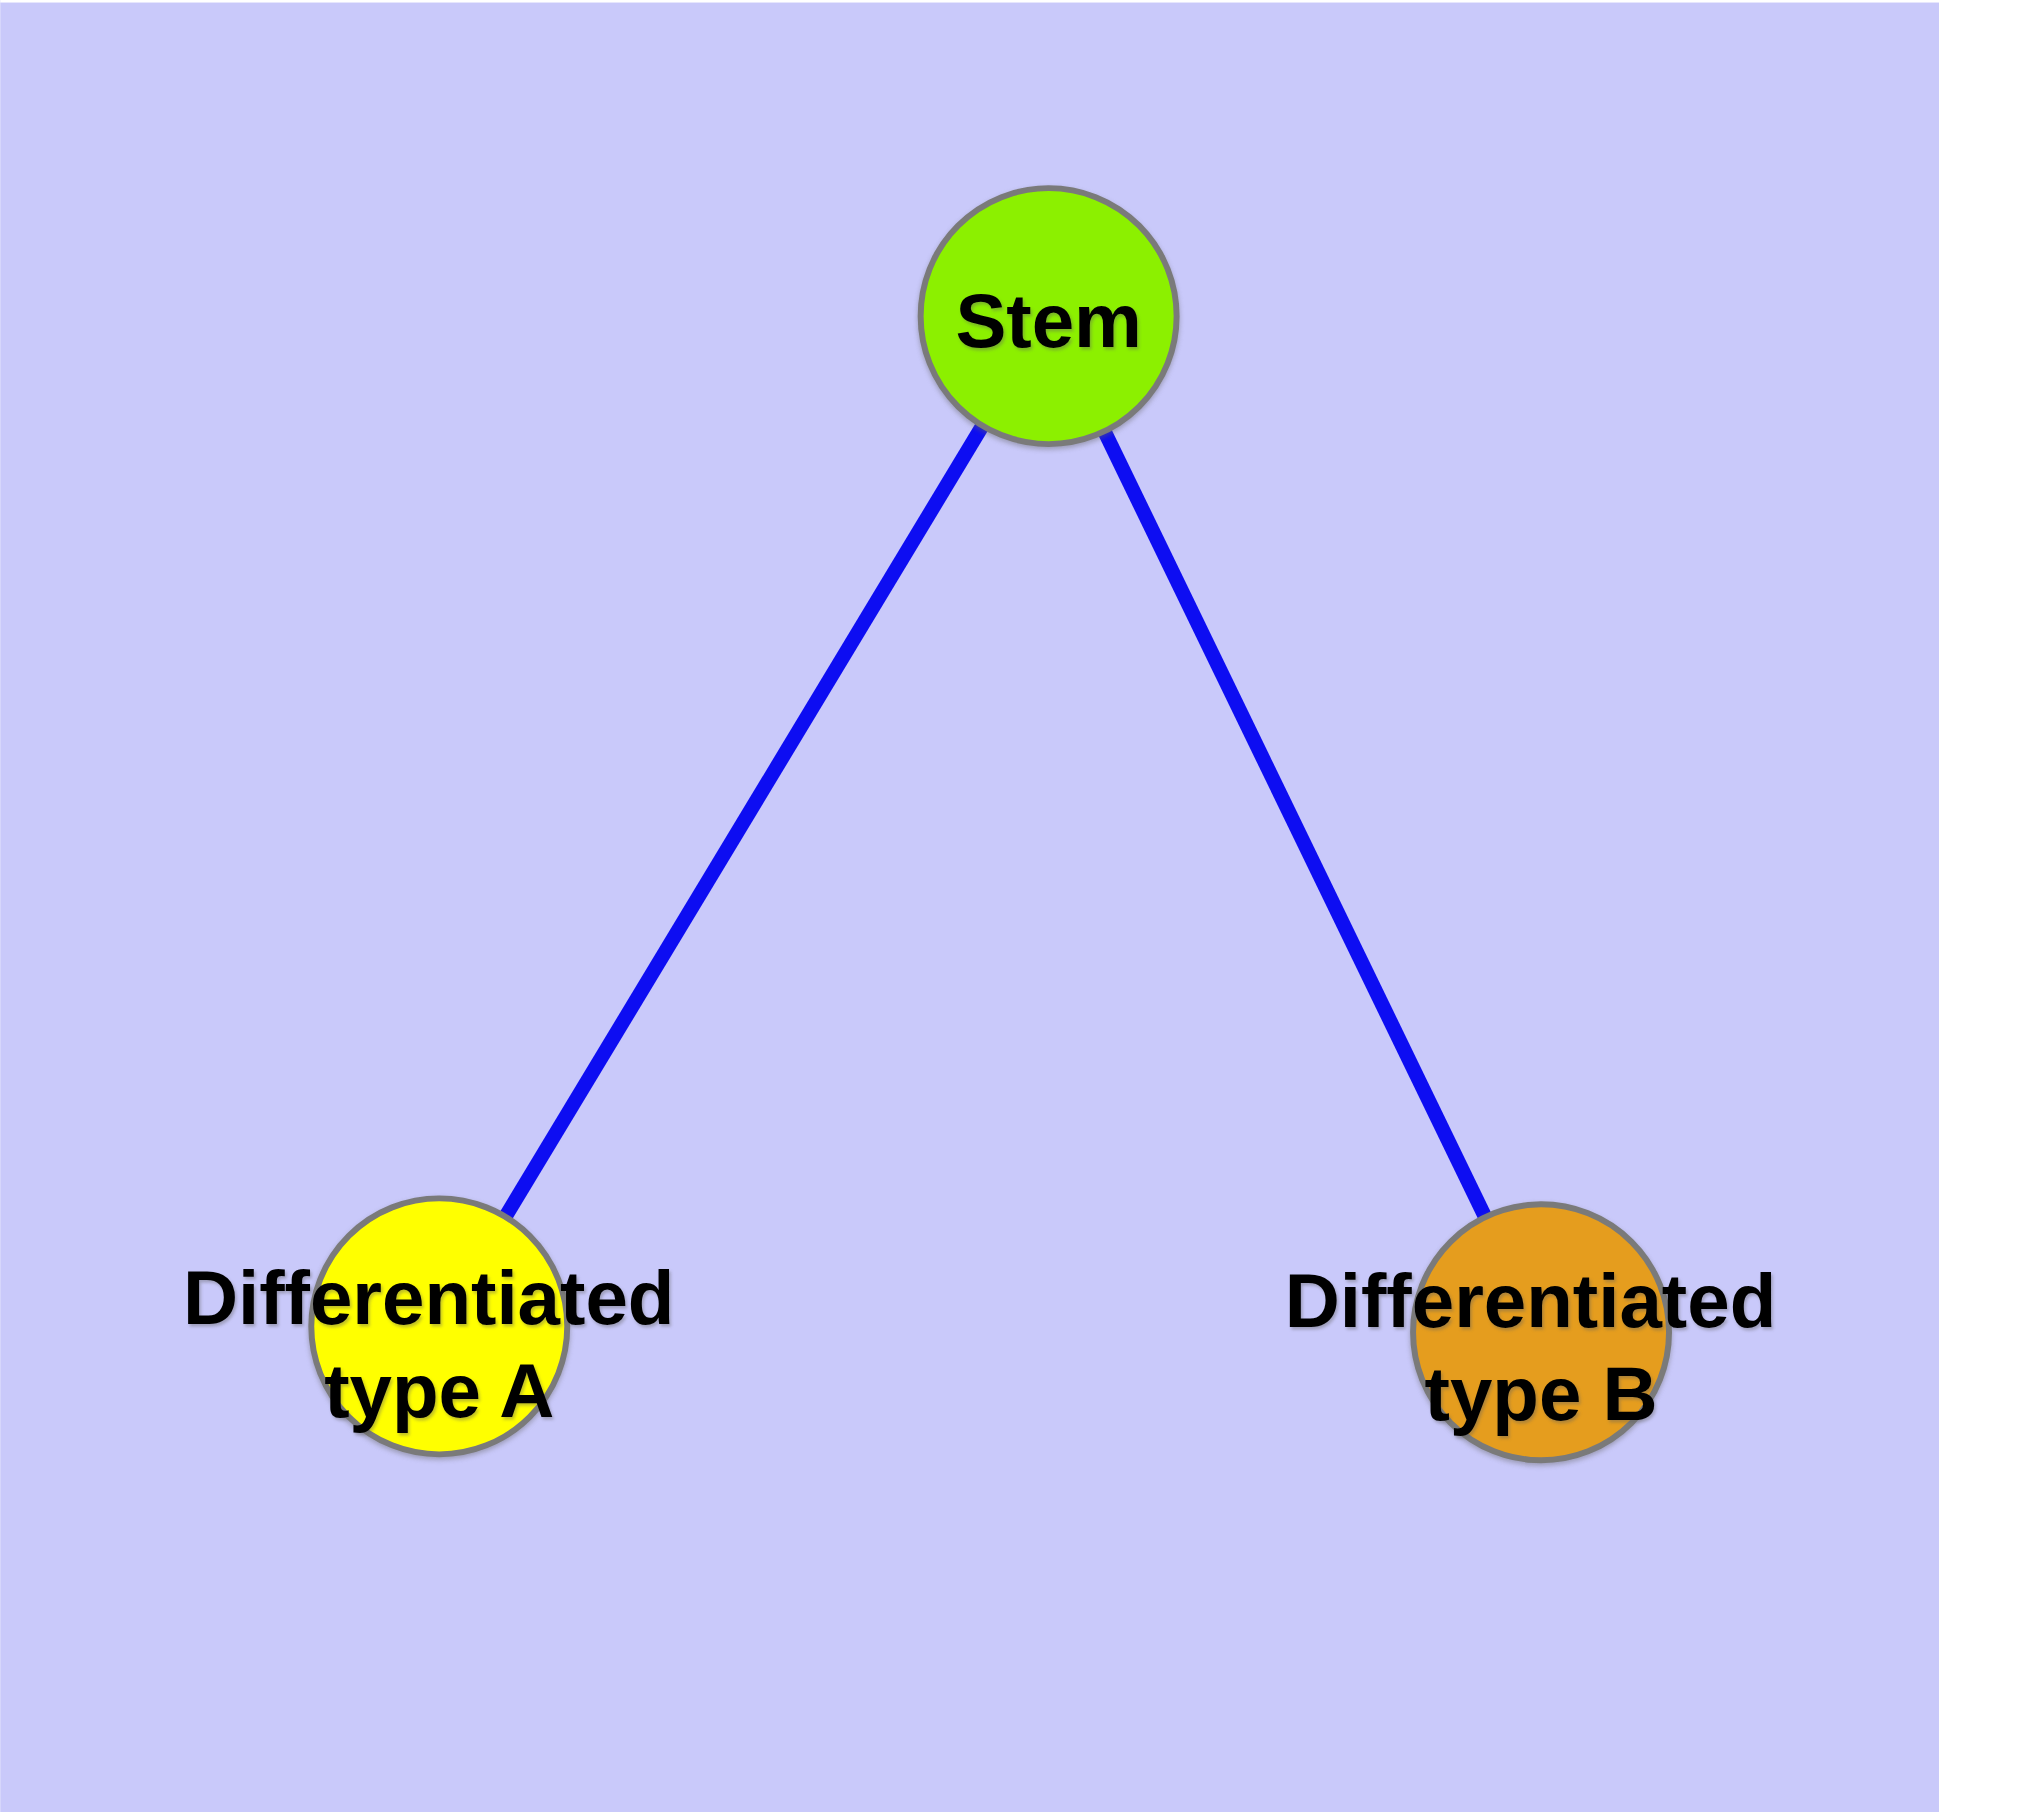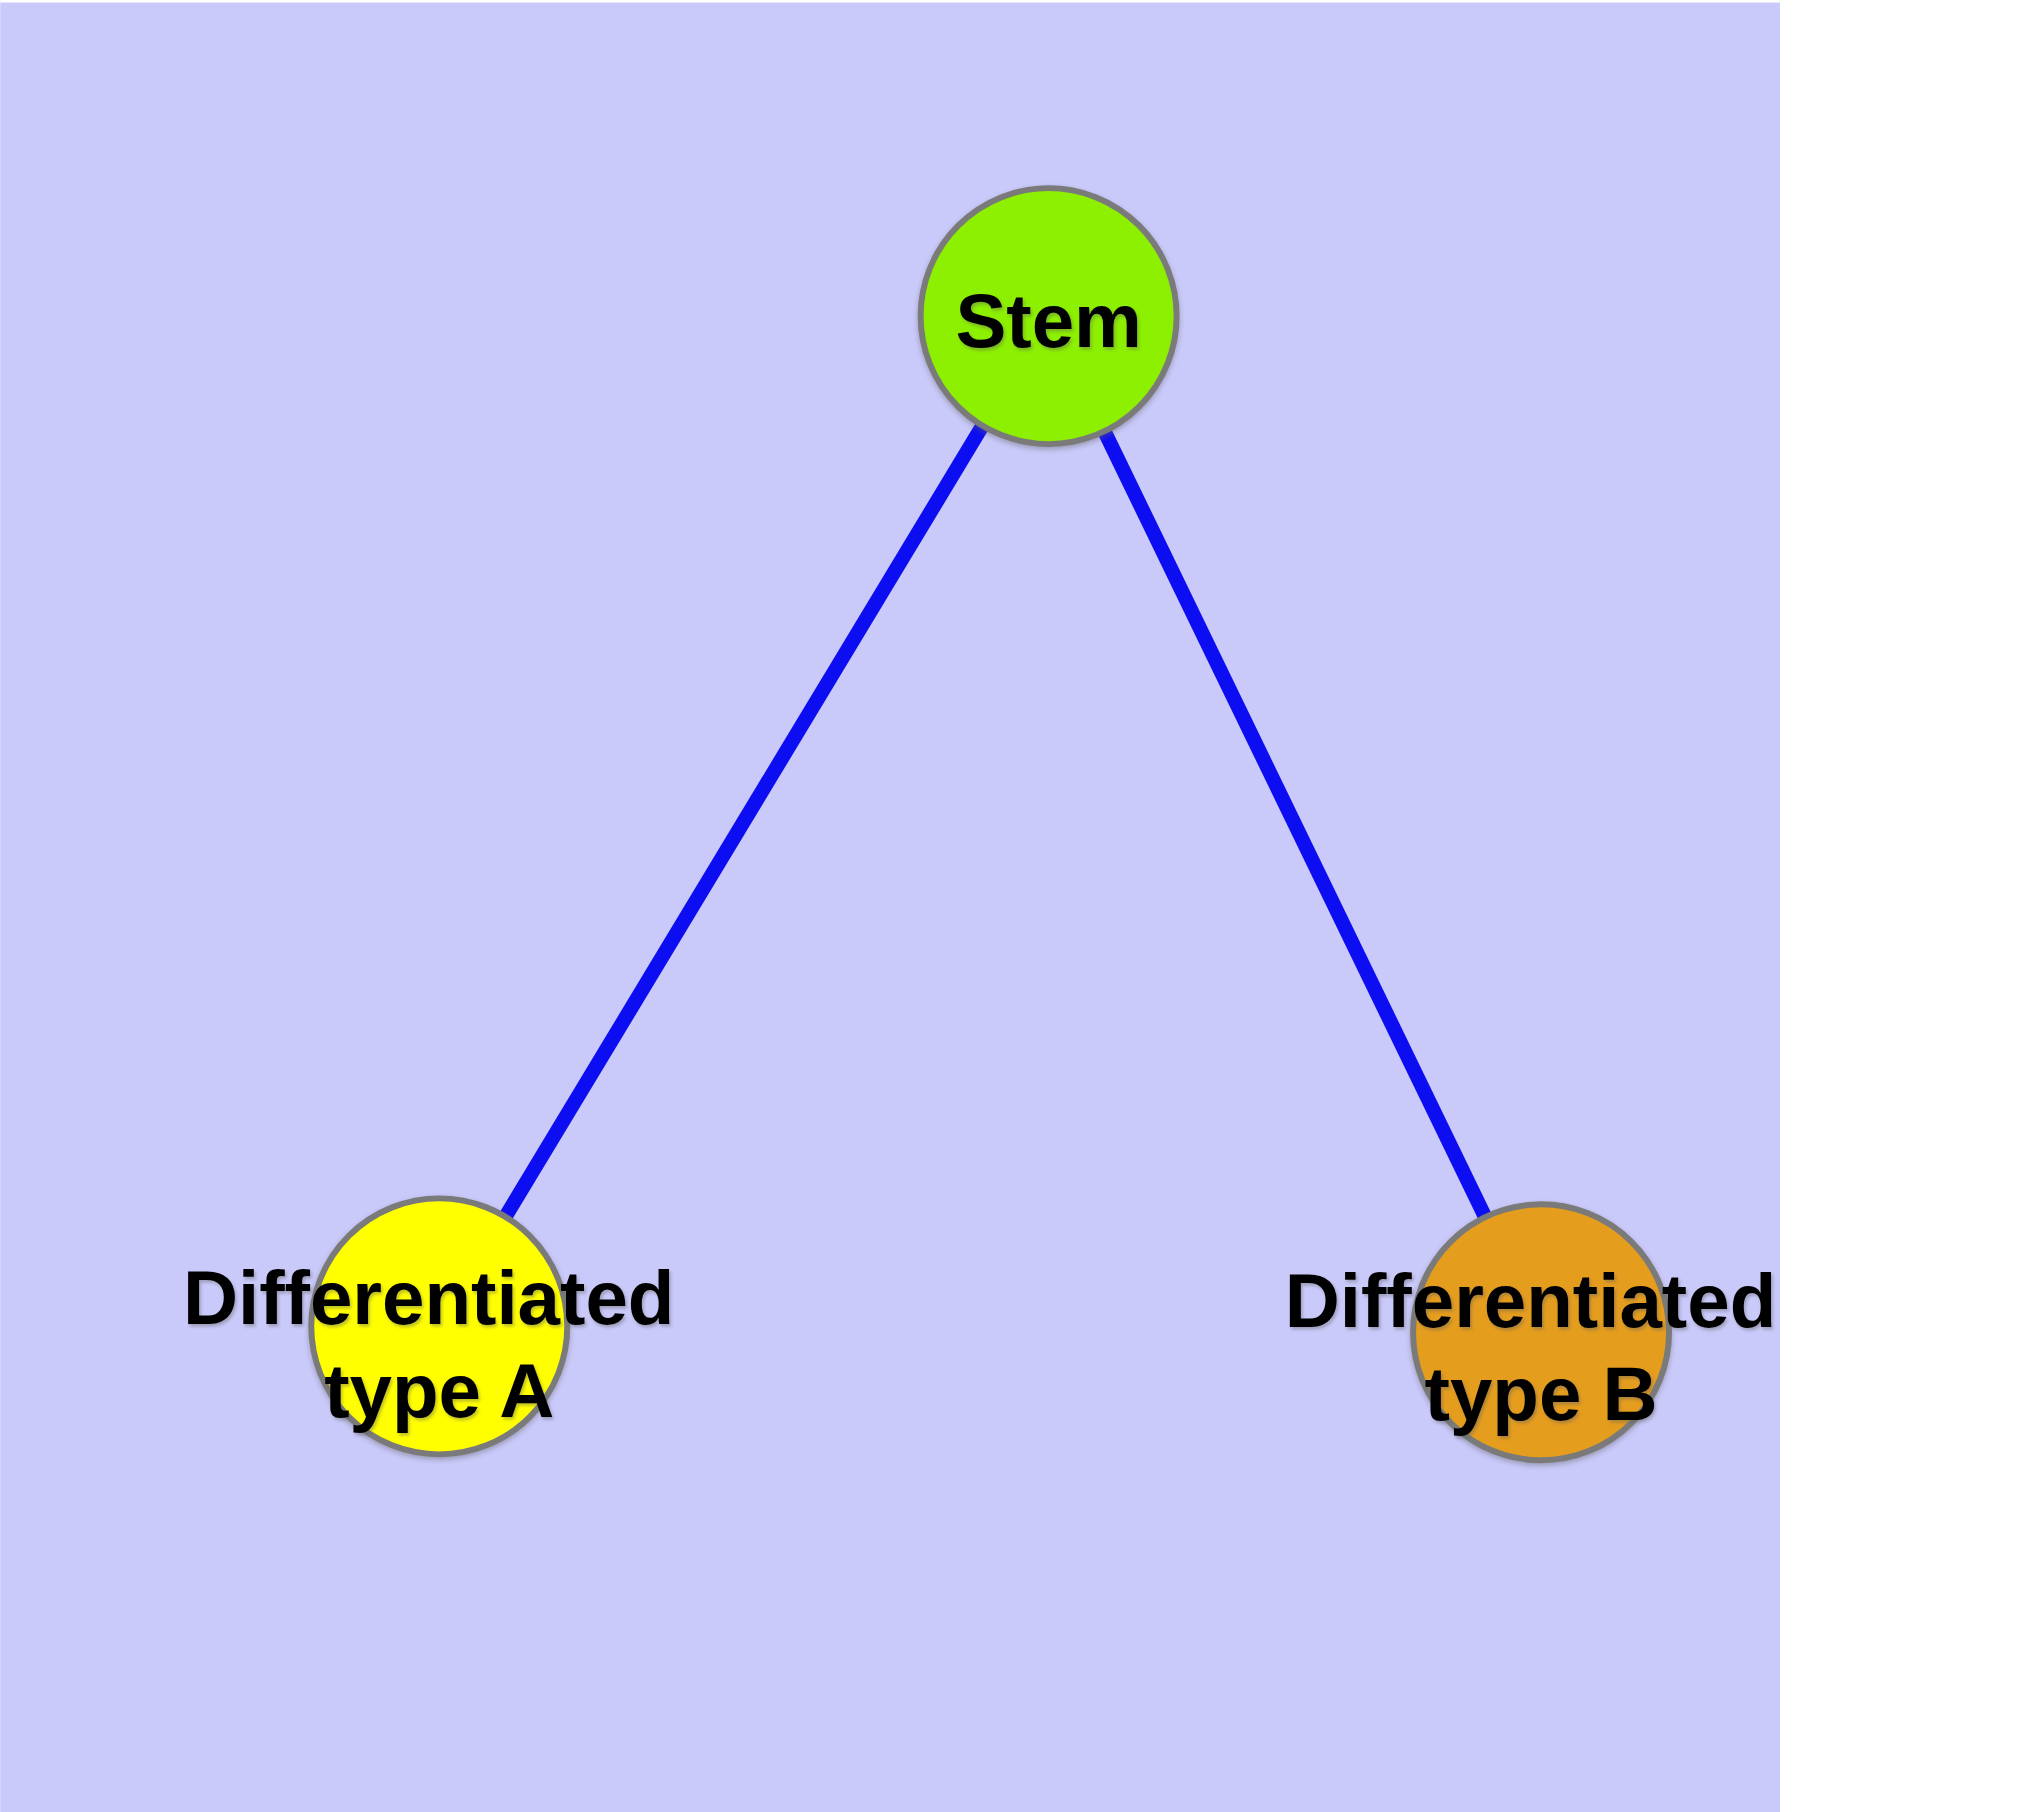--- a/index.html
+++ b/index.html
@@ -2,21 +2,21 @@
 <html style="font-size:13.6px"><head>
 <meta charset="utf-8">
 <style>
   html, body {
     margin: 0;
     padding: 0;
     background: #ffffff;
   }
   .stage {
     position: relative;
-    width: 1780px;
+    width: 1939px;
     height: 1812px;
     overflow: hidden;
     text-align: center;
   }
   .stage svg {
     display: block;
     width: 2021px;
     height: 1812px;
   }
   .edge {

